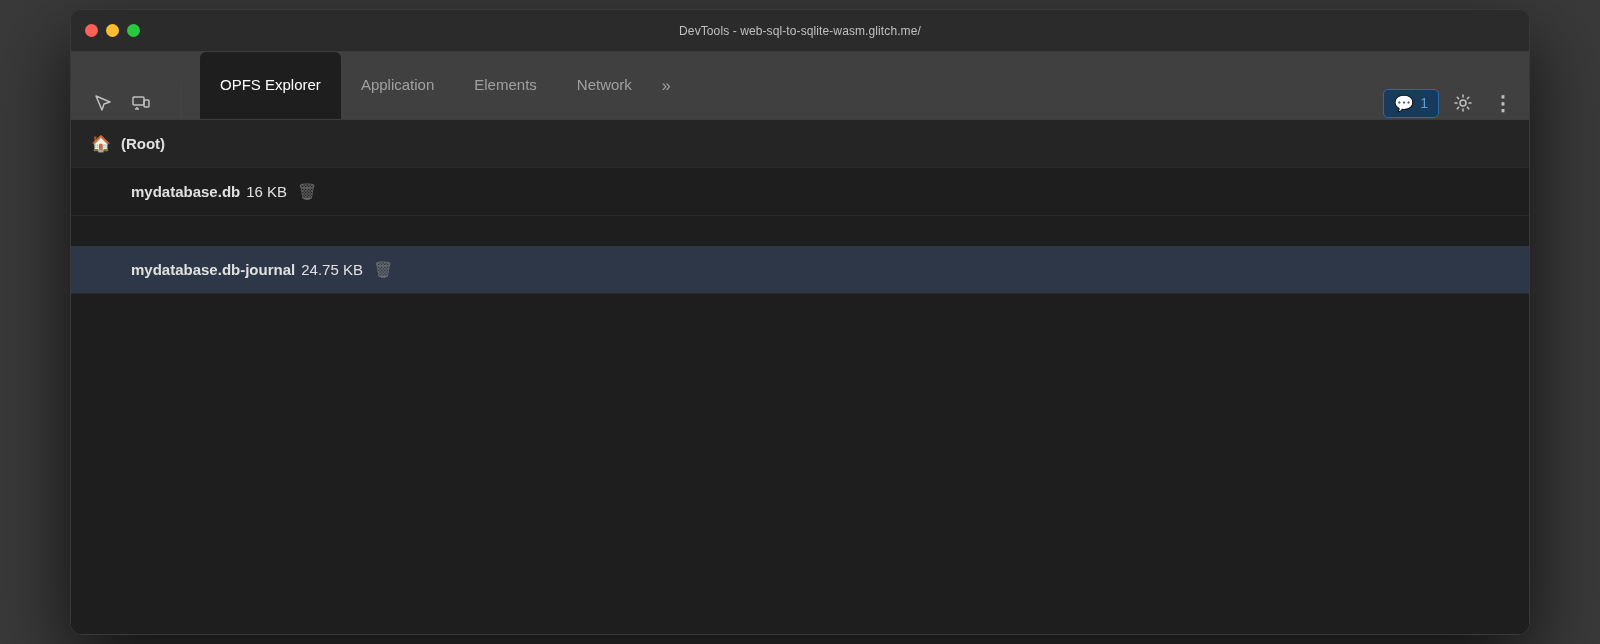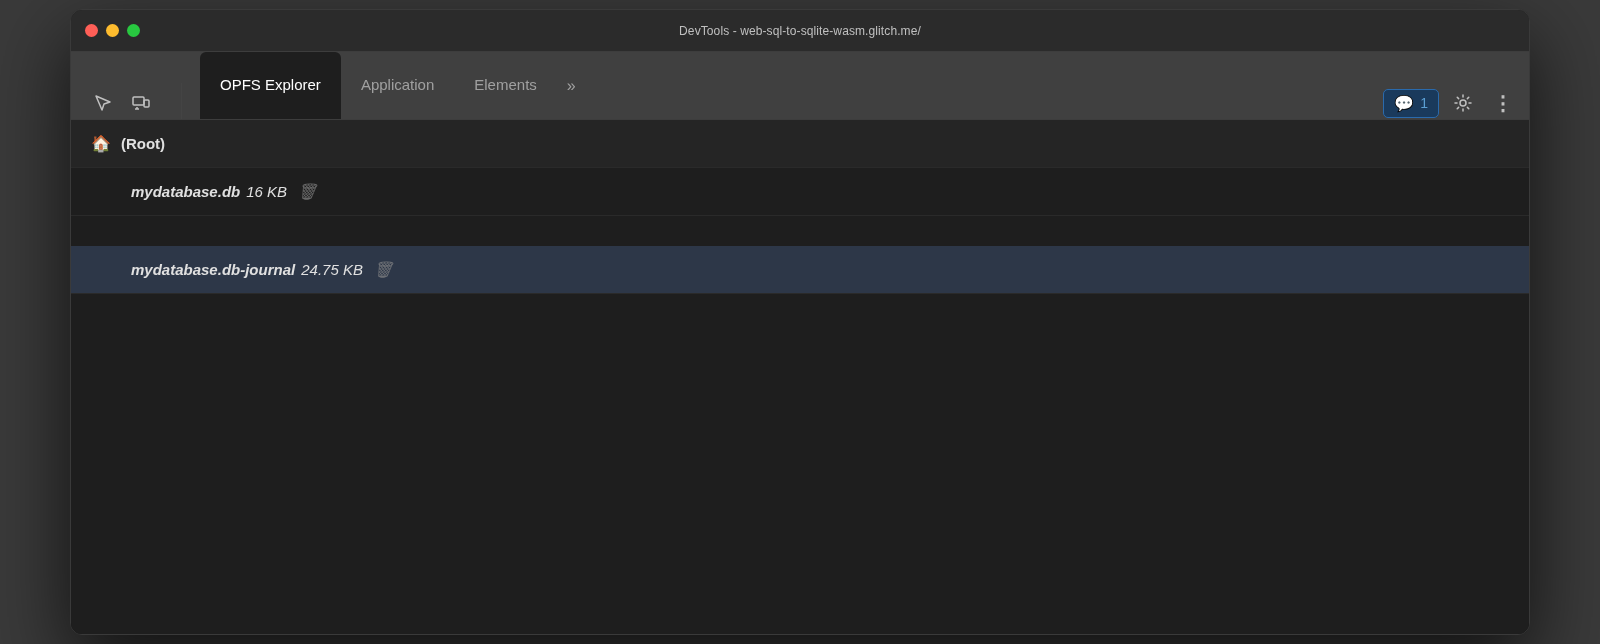--- a/index.html
+++ b/index.html
@@ -221,21 +221,20 @@
 
     .tree-row .delete-icon {
       margin-left: 10px;
       font-size: 16px;
       color: #888;
       opacity: 0.7;
     }
 
     .file-indent {
       padding-left: 60px;
-      font-style: italic;
     }
 
     .empty-area {
       height: 340px;
       background: #1e1e1e;
     }
   </style>
 </head>
 <body>
 
@@ -273,20 +272,23 @@
     <div class="tabs">
       <div class="tab active">
         <span>OPFS Explorer</span>
       </div>
       <div class="tab">
         <span>Application</span>
       </div>
       <div class="tab">
         <span>Elements</span>
       </div>
+      <div class="tab">
+        <span>Network</span>
+      </div>
       <div class="chevron-more">»</div>
     </div>
 
     <div class="toolbar-right">
       <div class="badge-btn">
         <span style="font-size:16px;">💬</span>
         <span class="badge-count">1</span>
       </div>
       <button class="settings-btn">
         <svg width="20" height="20" viewBox="0 0 20 20" fill="none" xmlns="http://www.w3.org/2000/svg">

